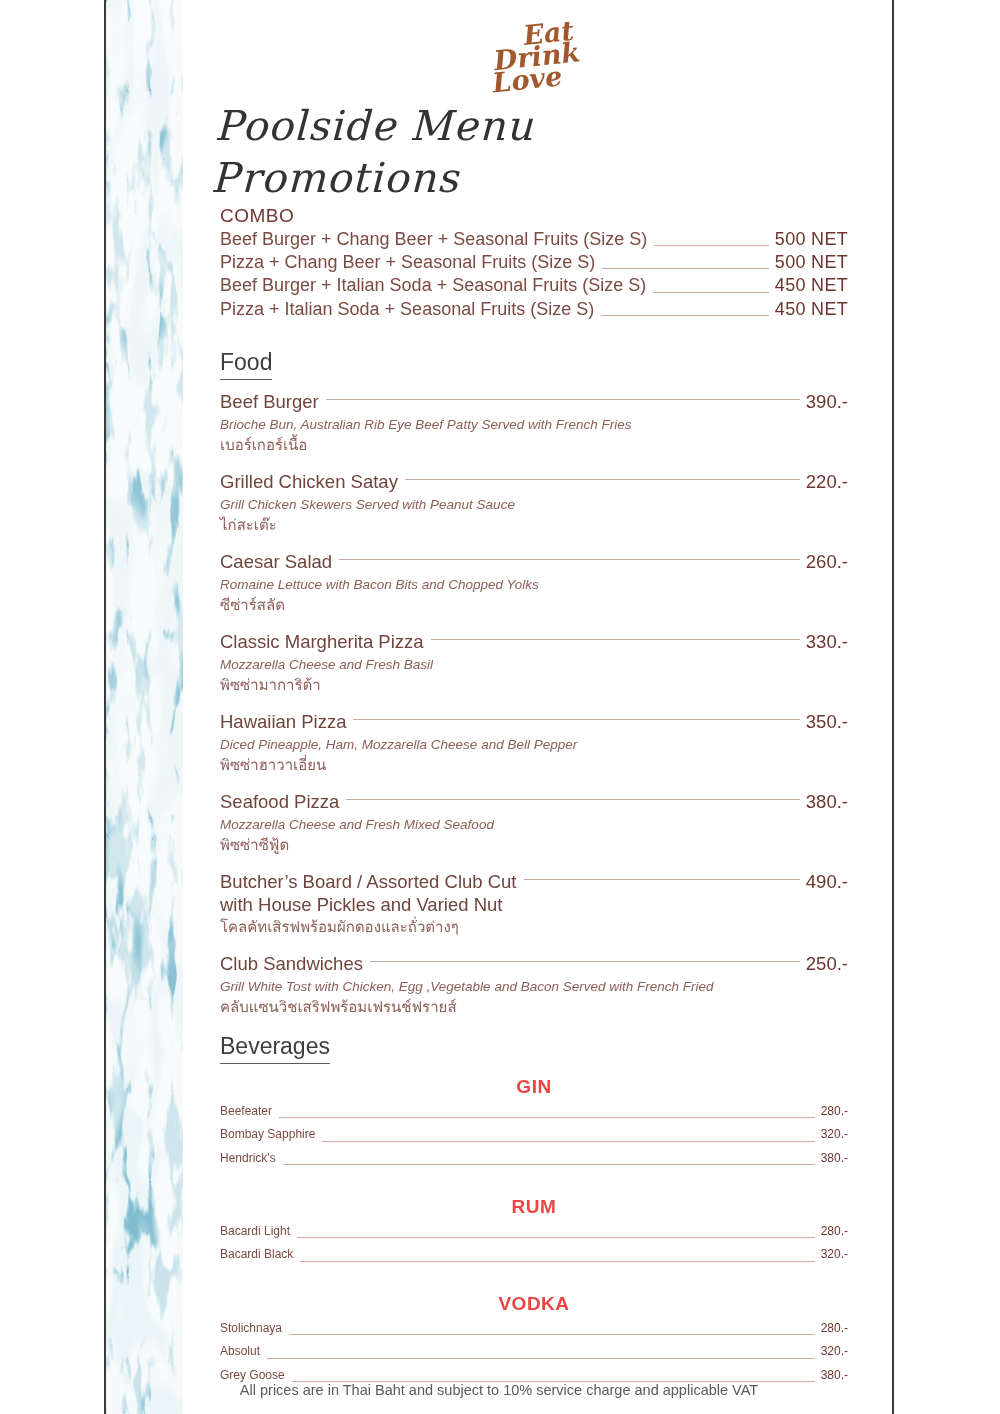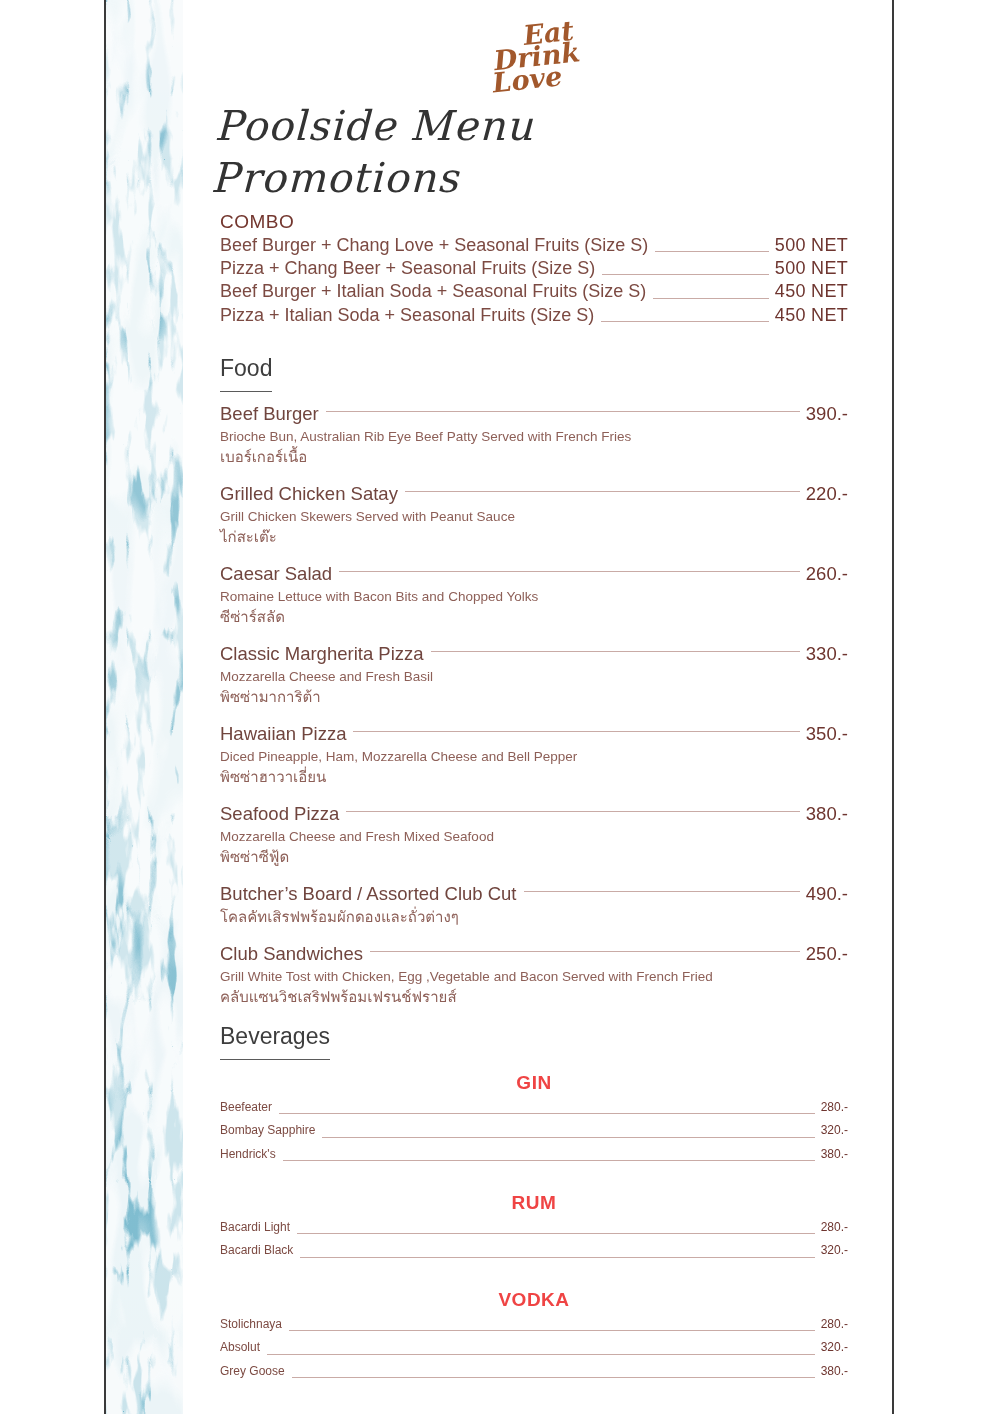--- a/index.html
+++ b/index.html
@@ -23,38 +23,38 @@
           color:#a2582c; transform:rotate(-6deg); }
   .logo .l1 { font-size:27px; line-height:22px; margin-left:34px; }
   .logo .l2 { font-size:27px; line-height:22px; margin-left:6px; }
   .logo .l3 { font-size:27px; line-height:22px; margin-left:-18px; }
 
   .title { margin-top:10px; font-family:"DejaVu Serif", serif; font-style:italic;
            color:#333; transform:skewX(-4deg); transform-origin:left top; }
   .title .t-line { font-size:41px; line-height:52px; letter-spacing:1px; }
 
   
-  .combo-heading { margin-top:6px; font-size:19px; line-height:24px; color:#73362e; letter-spacing:0.5px; }
+  .combo-heading { font-size:19px; line-height:24px; color:#73362e; letter-spacing:0.5px; }
   .row { display:flex; align-items:flex-end; font-size:18px; line-height:23.2px; }
   .row .nm { color:#7c4a42; white-space:nowrap; }
   .row .leader { flex:1 1 auto; border-bottom:1px solid #c9aba6; margin:0 6px 5px 7px; min-width:12px; }
   .row .pr { color:#6e352f; white-space:nowrap; }
   .combo-rows .row .pr { letter-spacing:0.3px; }
 
   
   .section-heading { display:inline-block; font-size:23px; line-height:28px; color:#3d3d3d;
-                     border-bottom:1.5px solid #5a5a5a; padding-bottom:9px; }
+                     border-bottom:1.5px solid #5a5a5a; padding-bottom:3px; }
 
   
   .food-list { margin-top:10px; }
   .fitem { margin-bottom:14px; }
   .fitem .row { font-size:18.5px; line-height:24px;align-items:center; }
   .fitem .row .nm { font-weight:500; color:#70453e; }
   .fitem .nm2 { font-size:18.5px; line-height:22px; font-weight:500; color:#70453e; }
-  .fitem .desc { font-size:13.5px; line-height:19px; color:#8d5f57; margin-top:1px; }
+  .fitem .desc { font-size:13.5px; line-height:19px; font-style:italic; color:#8d5f57; margin-top:1px; }
   .fitem .thai { font-size:15px; line-height:22px; color:#8d5f57; }
 
   
   .bev { margin-top:12px; }
   .bgroup { margin-top:10px; margin-bottom:24px; }
   .bgroup .gname { font-size:19px; line-height:26px; font-weight:700; color:#ef4444; letter-spacing:0.5px;text-align:center; }
   .bgroup .row { font-size:12px; line-height:23.4px; }
 
   
   .footer { position:absolute; left:106px; right:108px; bottom:14px; text-align:center;
@@ -101,21 +101,21 @@
     </div>
 
     <div class="title">
       <div class="t-line">Poolside Menu</div>
       <div class="t-line">Promotions</div>
     </div>
 
     <div class="combo-heading">COMBO</div>
     <div class="combo-rows">
       <div class="row">
-        <span class="nm">Beef Burger + Chang Love + Seasonal Fruits (Size S)</span>
+        <span class="nm">Beef Burger + Chang Beer + Seasonal Fruits (Size S)</span>
         <span class="leader"></span>
         <span class="pr">500 NET</span>
       </div>
       <div class="row">
         <span class="nm">Pizza + Chang Beer + Seasonal Fruits (Size S)</span>
         <span class="leader"></span>
         <span class="pr">500 NET</span>
       </div>
       <div class="row">
         <span class="nm">Beef Burger + Italian Soda + Seasonal Fruits (Size S)</span>
@@ -192,20 +192,21 @@
           <div class="desc">Mozzarella Cheese and Fresh Mixed Seafood</div>
           <div class="thai">พิซซ่าซีฟู้ด</div>
         </div>
 
         <div class="fitem">
           <div class="row">
             <span class="nm">Butcher’s Board / Assorted Club Cut</span>
             <span class="leader"></span>
             <span class="pr">490.-</span>
           </div>
+          <div class="nm2">with House Pickles and Varied Nut</div>
           <div class="thai">โคลคัทเสิรฟพร้อมผักดองและถั่วต่างๆ</div>
         </div>
 
         <div class="fitem">
           <div class="row">
             <span class="nm">Club Sandwiches</span>
             <span class="leader"></span>
             <span class="pr">250.-</span>
           </div>
           <div class="desc">Grill White Tost with Chicken, Egg ,Vegetable and Bacon Served with French Fried</div>
@@ -269,15 +270,16 @@
           <span class="pr">380.-</span>
         </div>
       </div>
 
       
     </div>
 
   </div>
 
   <div class="footer">
+    <div>All prices are in Thai Baht and subject to 10% service charge and applicable VAT</div>
   </div>
 
 </div>
 
 </body></html>

